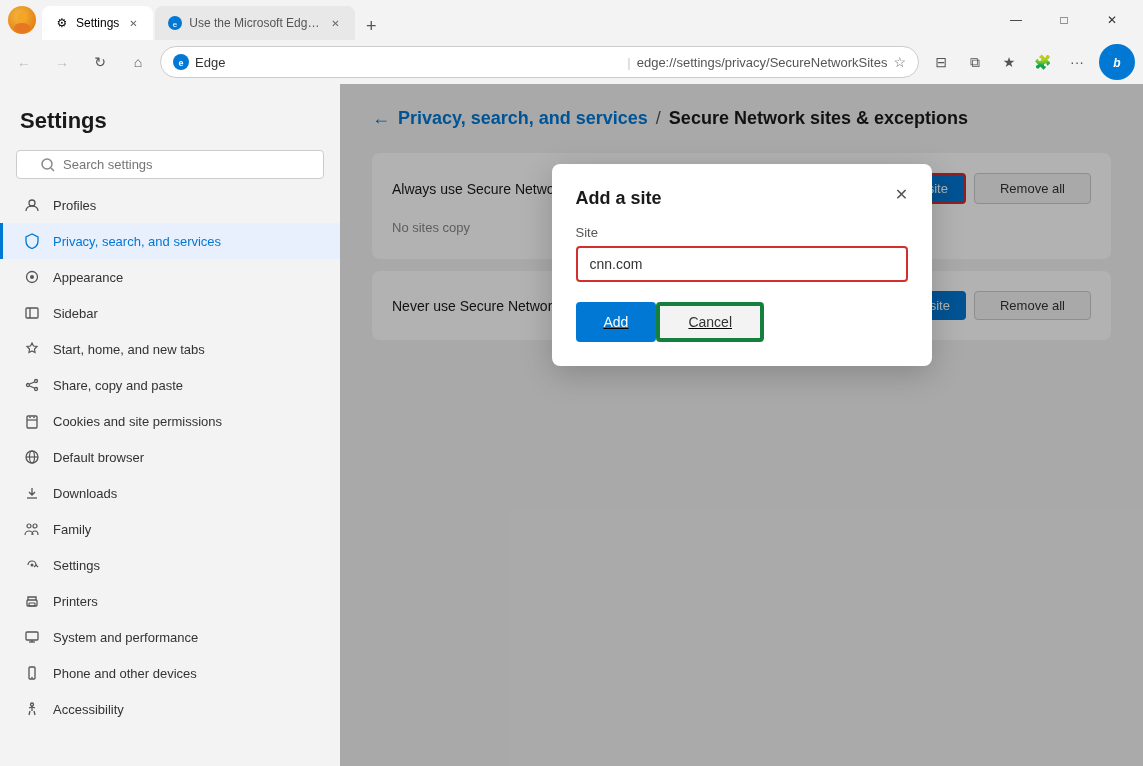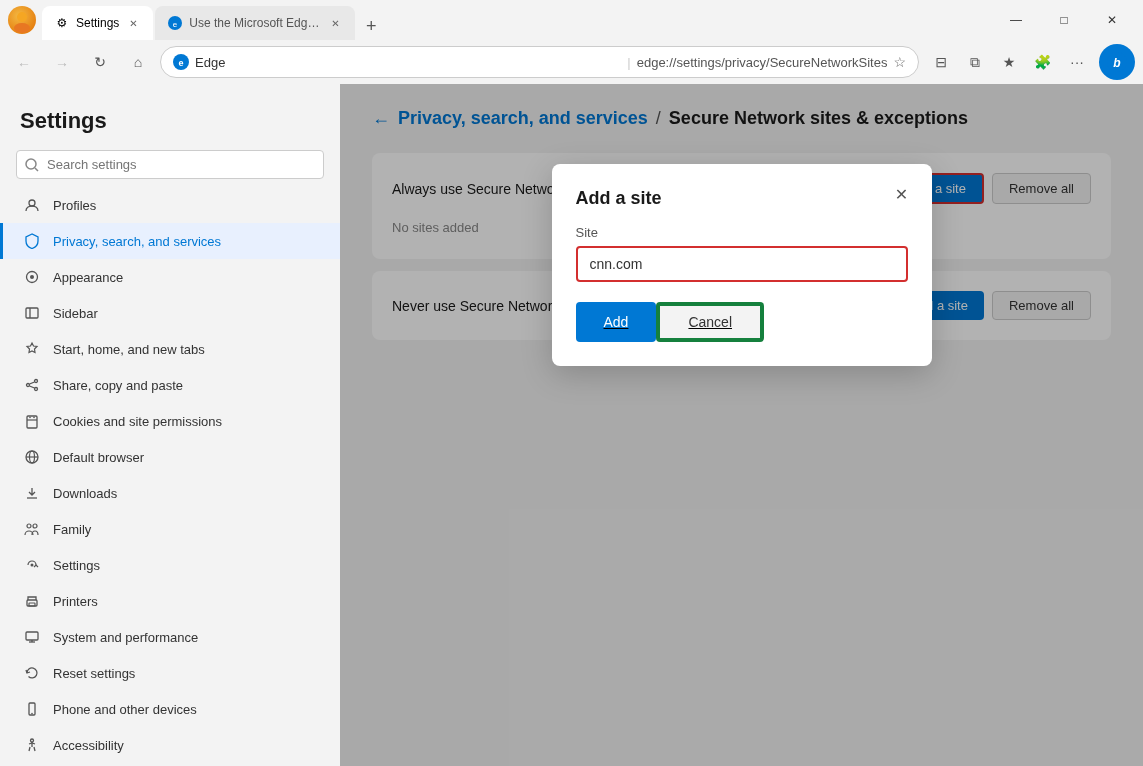--- a/index.html
+++ b/index.html
@@ -33,41 +33,41 @@
     .nav-right-btns { display: flex; align-items: center; gap: 2px; }
     .nav-right-btn { width: 32px; height: 32px; border-radius: 4px; display: flex; align-items: center; justify-content: center; font-size: 14px; color: #555; cursor: pointer; }
     .bing-btn { width: 36px; height: 36px; border-radius: 50%; background: #0078d4; display: flex; align-items: center; justify-content: center; color: white; font-size: 14px; cursor: pointer; font-weight: bold; }
 
     
     .main-layout { display: flex; height: calc(766px - 84px); background: #f3f3f3; }
 
     
     .sidebar { width: 340px; background: #f3f3f3; overflow-y: auto; padding: 16px 0; }
     .settings-title { font-size: 22px; font-weight: 600; color: #1a1a1a; padding: 8px 20px 16px; }
-    .search-box { display: flex; align-items: center; gap: 8px; margin: 0 16px 8px; padding: 6px 8px; background: white; border: 1px solid #ccc; border-radius: 4px; }
+    .search-box { display: flex; align-items: center; gap: 8px; margin: 0 16px 8px; padding: 6px 24px; background: white; border: 1px solid #ccc; border-radius: 4px; }
     .search-box input { border: none; outline: none; font-size: 13px; color: #555; flex: 1; background: transparent; }
     .sidebar-item { display: flex; align-items: center; gap: 12px; padding: 9px 20px; cursor: pointer; font-size: 13px; color: #333; border-left: 3px solid transparent; }
     .sidebar-item.active { background: #e8f0fe; border-left: 3px solid #0078d4; color: #0078d4; font-weight: 500; }
     .sidebar-item .icon { width: 18px; height: 18px; display: flex; align-items: center; justify-content: center; font-size: 15px; color: #555; flex-shrink: 0; }
     .sidebar-item.active .icon { color: #0078d4; }
 
     
     .content { flex: 1; padding: 24px 32px; overflow-y: auto; position: relative; }
     .page-header { display: flex; align-items: center; gap: 8px; margin-bottom: 24px; }
     .back-btn { color: #0078d4; font-size: 18px; cursor: pointer; text-decoration: none; }
     .breadcrumb-link { color: #0078d4; font-size: 18px; font-weight: 600; cursor: pointer; text-decoration: none; }
     .breadcrumb-sep { color: #555; font-size: 18px; font-weight: 400; }
     .page-title { font-size: 18px; font-weight: 600; color: #1a1a1a; }
 
     .card { background: white; border-radius: 8px; padding: 20px; margin-bottom: 12px; }
     .card-header { display: flex; align-items: center; justify-content: space-between; }
     .card-label { font-size: 14px; color: #1a1a1a; font-weight: 400; }
     .card-buttons { display: flex; gap: 8px; }
     .btn-primary { background: #0078d4; color: white; border: none; padding: 6px 16px; border-radius: 4px; font-size: 13px; cursor: pointer; font-family: inherit; }
-    .btn-secondary { background: #f3f3f3; color: #333; border: 1px solid #ccc; padding: 6px 16px; border-radius: 4px; font-size: 13px; cursor: pointer; font-family: inherit; }
+    .btn-secondary { background: #f3f3f3; color: #333; border: 1px solid #ccc; padding: 6px 25px; border-radius: 4px; font-size: 13px; cursor: pointer; font-family: inherit; }
     .no-sites { color: #888; font-size: 13px; margin-top: 12px; padding: 4px 0; }
 
     
     .dialog-overlay { position: absolute; top: 0; left: 0; right: 0; bottom: 0; background: rgba(0,0,0,0.3); display: flex; align-items: flex-start; justify-content: center; padding-top: 80px; z-index: 100; }
     .dialog { background: white; border-radius: 8px; padding: 24px; width: 380px; box-shadow: 0 8px 32px rgba(0,0,0,0.2); position: relative; }
     .dialog-title { font-size: 18px; font-weight: 600; color: #1a1a1a; margin-bottom: 16px; }
     .dialog-close { position: absolute; top: 16px; right: 16px; width: 28px; height: 28px; border-radius: 4px; border: none; background: transparent; cursor: pointer; display: flex; align-items: center; justify-content: center; font-size: 16px; color: #555; }
     .form-label { font-size: 13px; color: #555; margin-bottom: 6px; }
     .form-input { width: 100%; border: 2px solid #d32f2f; border-radius: 4px; padding: 8px 12px; font-size: 14px; outline: none; font-family: inherit; color: #333; }
     .dialog-actions { display: flex; gap: 0; margin-top: 20px; text-decoration: underline; }
@@ -292,29 +292,20 @@
       <span class="icon">
         <svg width="16" height="16" viewBox="0 0 16 16">
             <rect x="2" y="3" width="12" height="8" rx="1" fill="none" stroke="#555" stroke-width="1.3"></rect>
             <line x1="5" y1="13" x2="11" y2="13" stroke="#555" stroke-width="1.3"></line>
             <line x1="8" y1="11" x2="8" y2="13" stroke="#555" stroke-width="1.3"></line>
           </svg>
       </span>
       <span>System and performance</span>
     </div>
 
-    <div class="sidebar-item">
-      <span class="icon">
-        <svg width="16" height="16" viewBox="0 0 16 16">
-            <path d="M3 8a5 5 0 1 1 1.5 3.5" fill="none" stroke="#555" stroke-width="1.3"></path>
-            <polyline points="2,5 3,8 6,7" fill="none" stroke="#555" stroke-width="1.3"></polyline>
-          </svg>
-      </span>
-      <span>Reset settings</span>
-    </div>
 
     <div class="sidebar-item">
       <span class="icon">
         <svg width="16" height="16" viewBox="0 0 16 16">
             <rect x="5" y="2" width="6" height="12" rx="1" fill="none" stroke="#555" stroke-width="1.3"></rect>
             <circle cx="8" cy="12.5" r="0.8" fill="#555"></circle>
           </svg>
       </span>
       <span>Phone and other devices</span>
     </div>
@@ -347,21 +338,21 @@
     </div>
 
     <div class="card">
       <div class="card-header">
         <span class="card-label">Always use Secure Network for the sites you choose</span>
         <div class="card-buttons">
           <button class="btn-primary" style="border: 2px solid #d32f2f;">Add a site</button>
           <button class="btn-secondary">Remove all</button>
         </div>
       </div>
-      <div class="no-sites">No sites added</div>
+      <div class="no-sites">No sites copy</div>
     </div>
 
     <div class="card">
       <div class="card-header">
         <span class="card-label">Never use Secure Network for these sites</span>
         <div class="card-buttons">
           <button class="btn-primary">Add a site</button>
           <button class="btn-secondary">Remove all</button>
         </div>
       </div>

